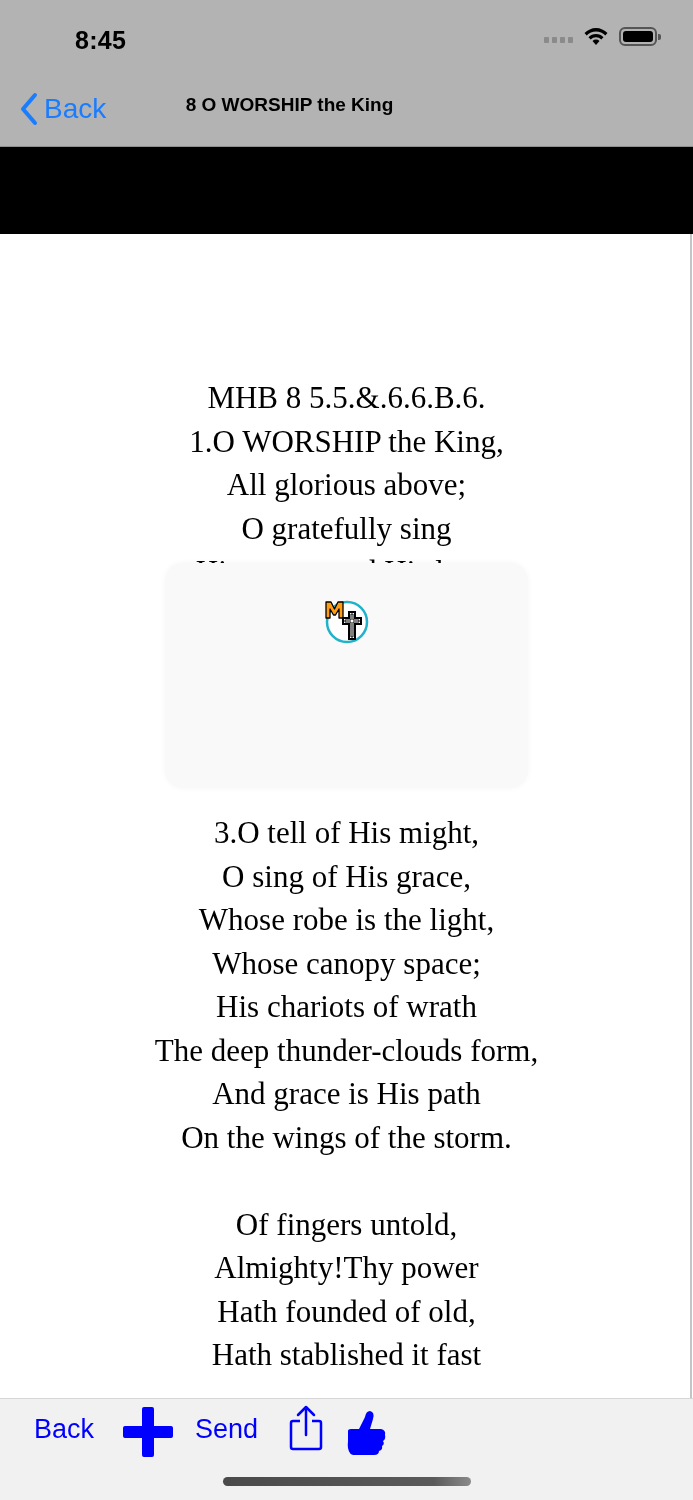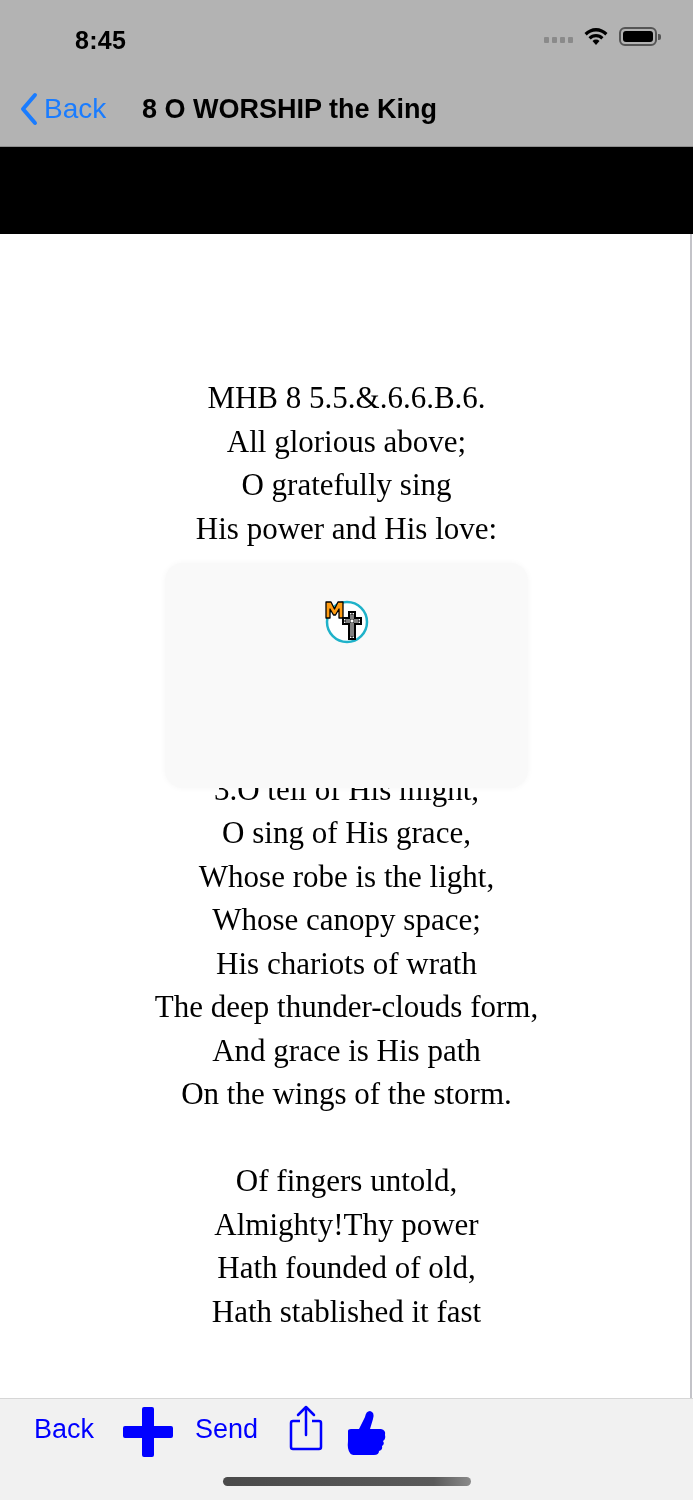--- a/index.html
+++ b/index.html
@@ -93,21 +93,21 @@
       color: #1a7cff;
       font-size: 28px;
       cursor: pointer;
     }
     .nav-title {
       position: absolute;
       left: 0;
       width: 579px;
       top: 94px;
       text-align: center;
-      font-size: 27px;
+      font-size: 19px;
       font-weight: bold;
       color: #000;
     }
     
     .banner {
       position: absolute;
       left: 0; top: 147px;
       width: 693px;
       height: 87px;
       background: #000;
@@ -236,20 +236,21 @@
       </svg>
       <span>Back</span>
     </div>
   </div>
 
   <div class="banner"></div>
 
   <div class="lyrics-area">
     <div class="lyrics">
       <span class="line">MHB 8 5.5.&amp;.6.6.B.6.</span>
+      <span class="line">1.O WORSHIP the King,</span>
       <span class="line">All glorious above;</span>
       <span class="line">O gratefully sing</span>
       <span class="line">His power and His love:</span>
       <span class="line">&nbsp;</span>
       <span class="line">&nbsp;</span>
       <span class="line">&nbsp;</span>
       <span class="line">&nbsp;</span>
       <span class="stanza-gap"></span>
       <span class="line">3.O tell of His might,</span>
       <span class="line">O sing of His grace,</span>

